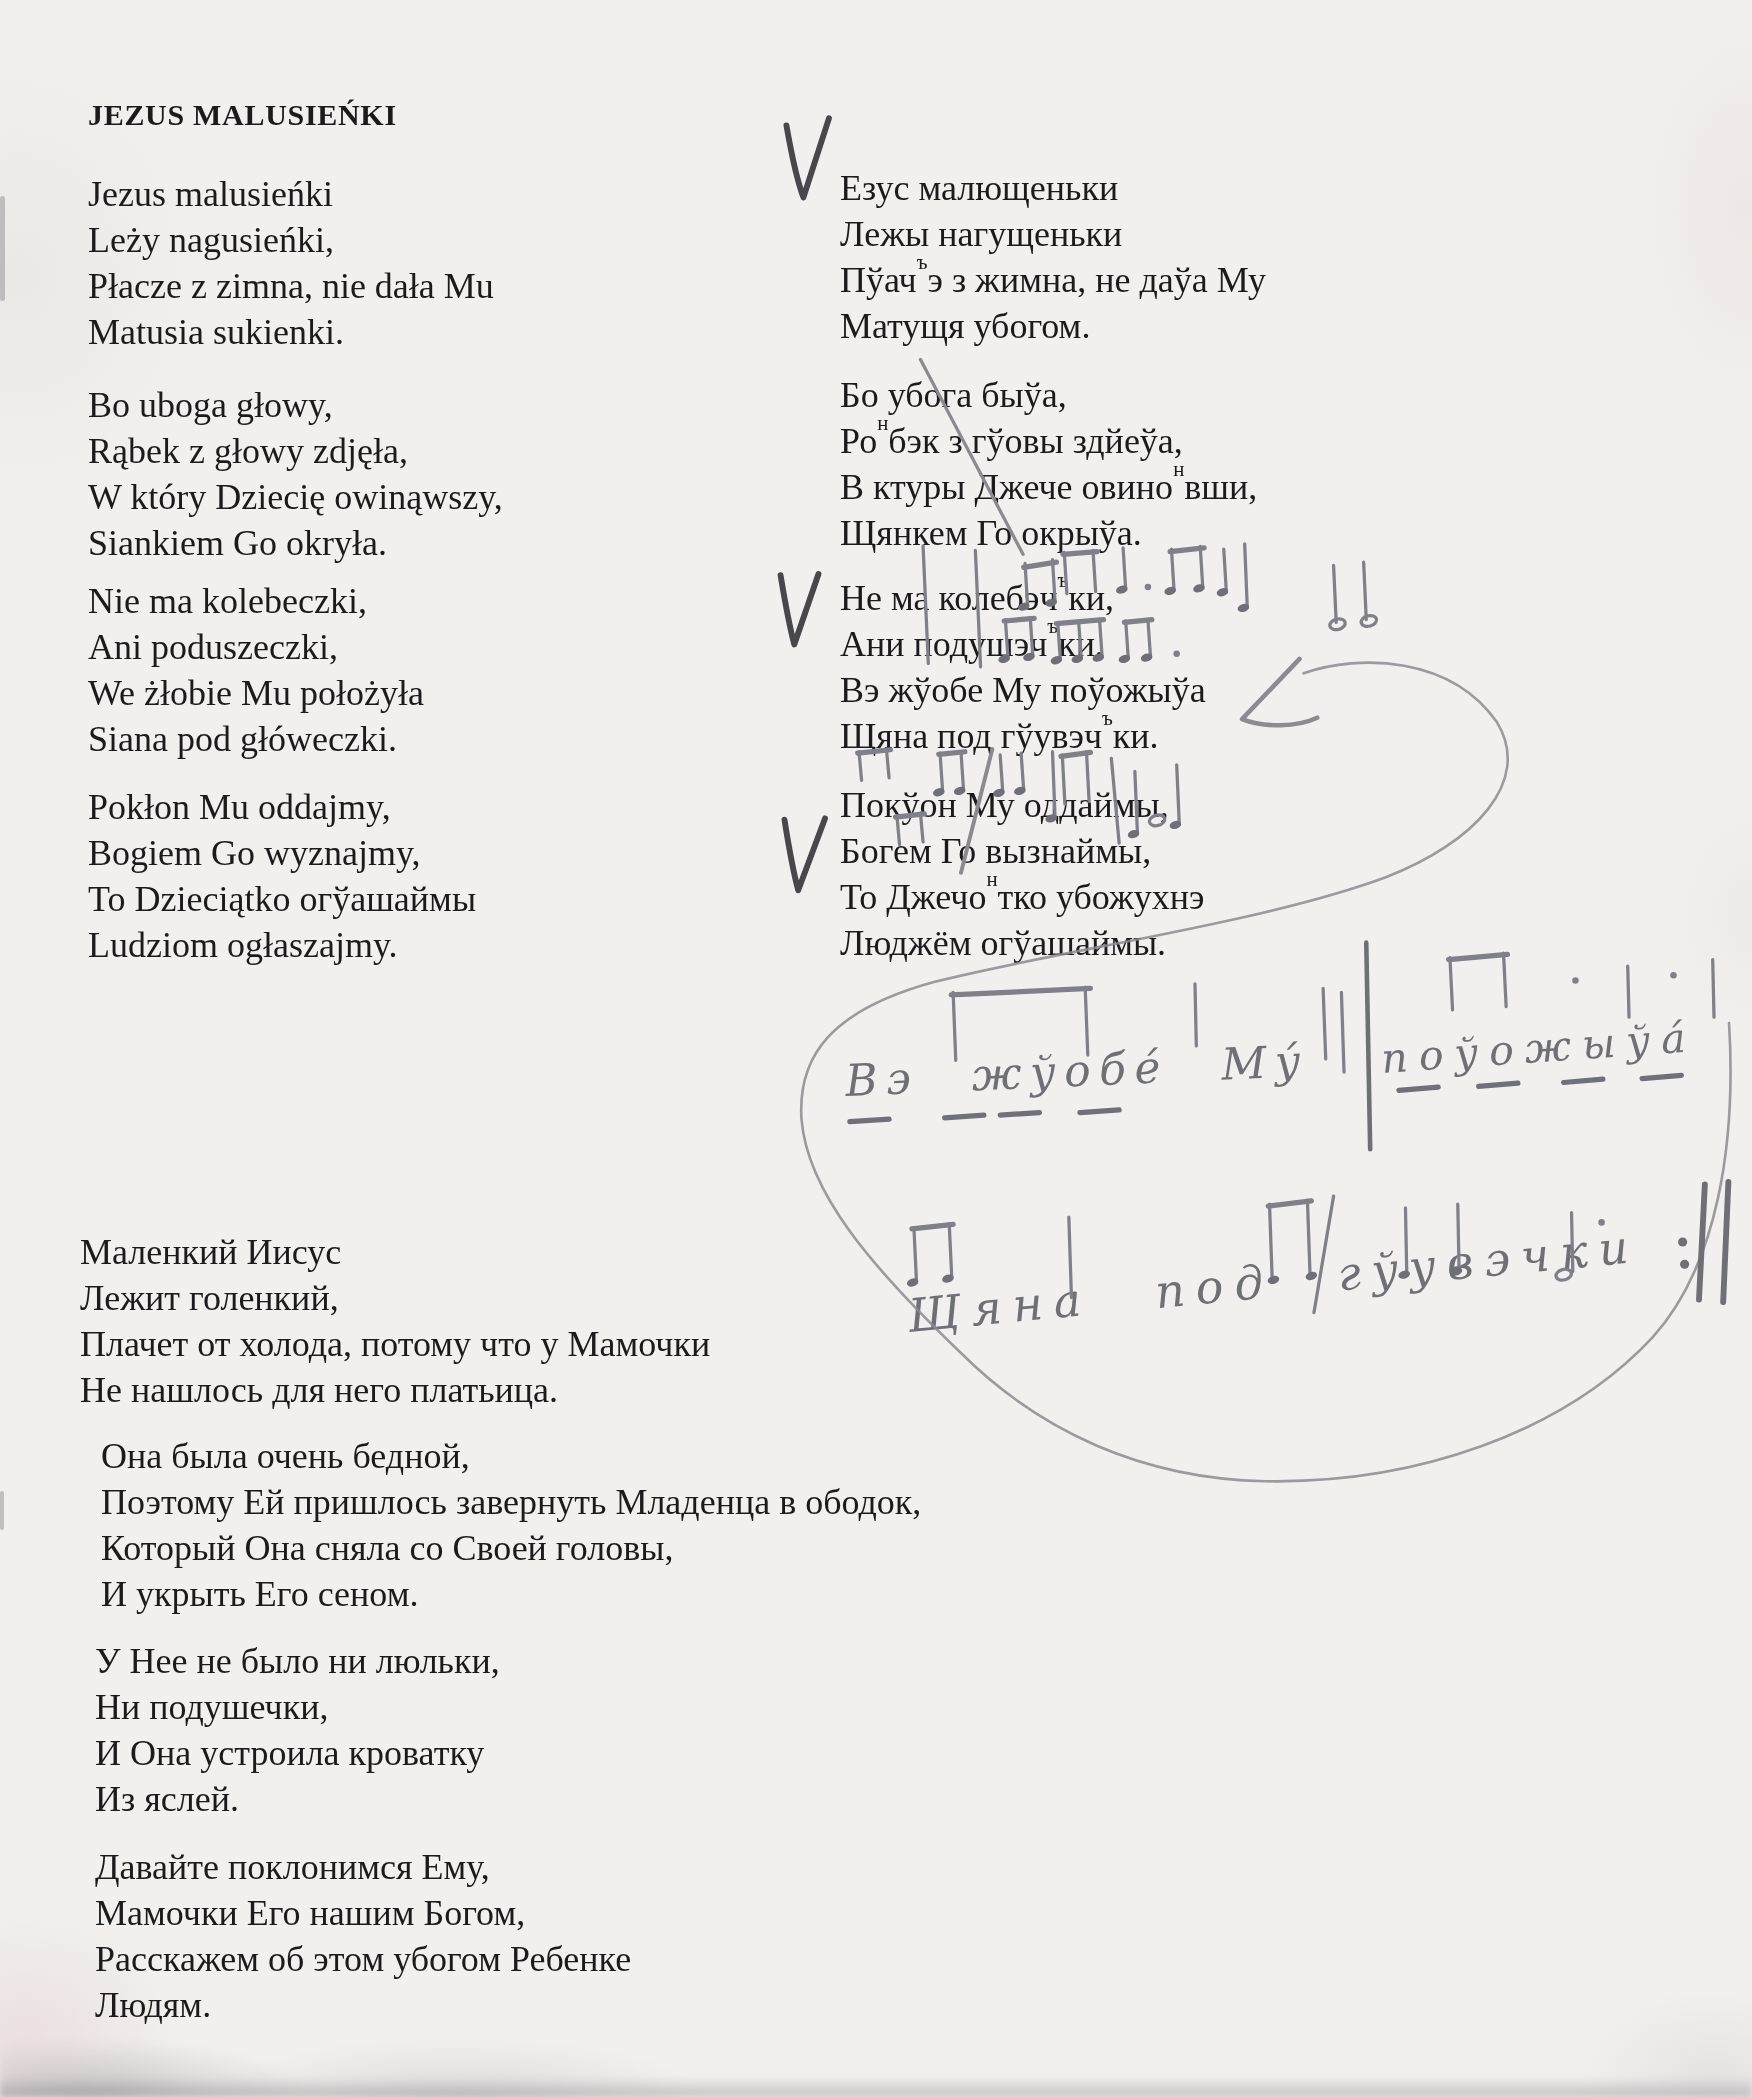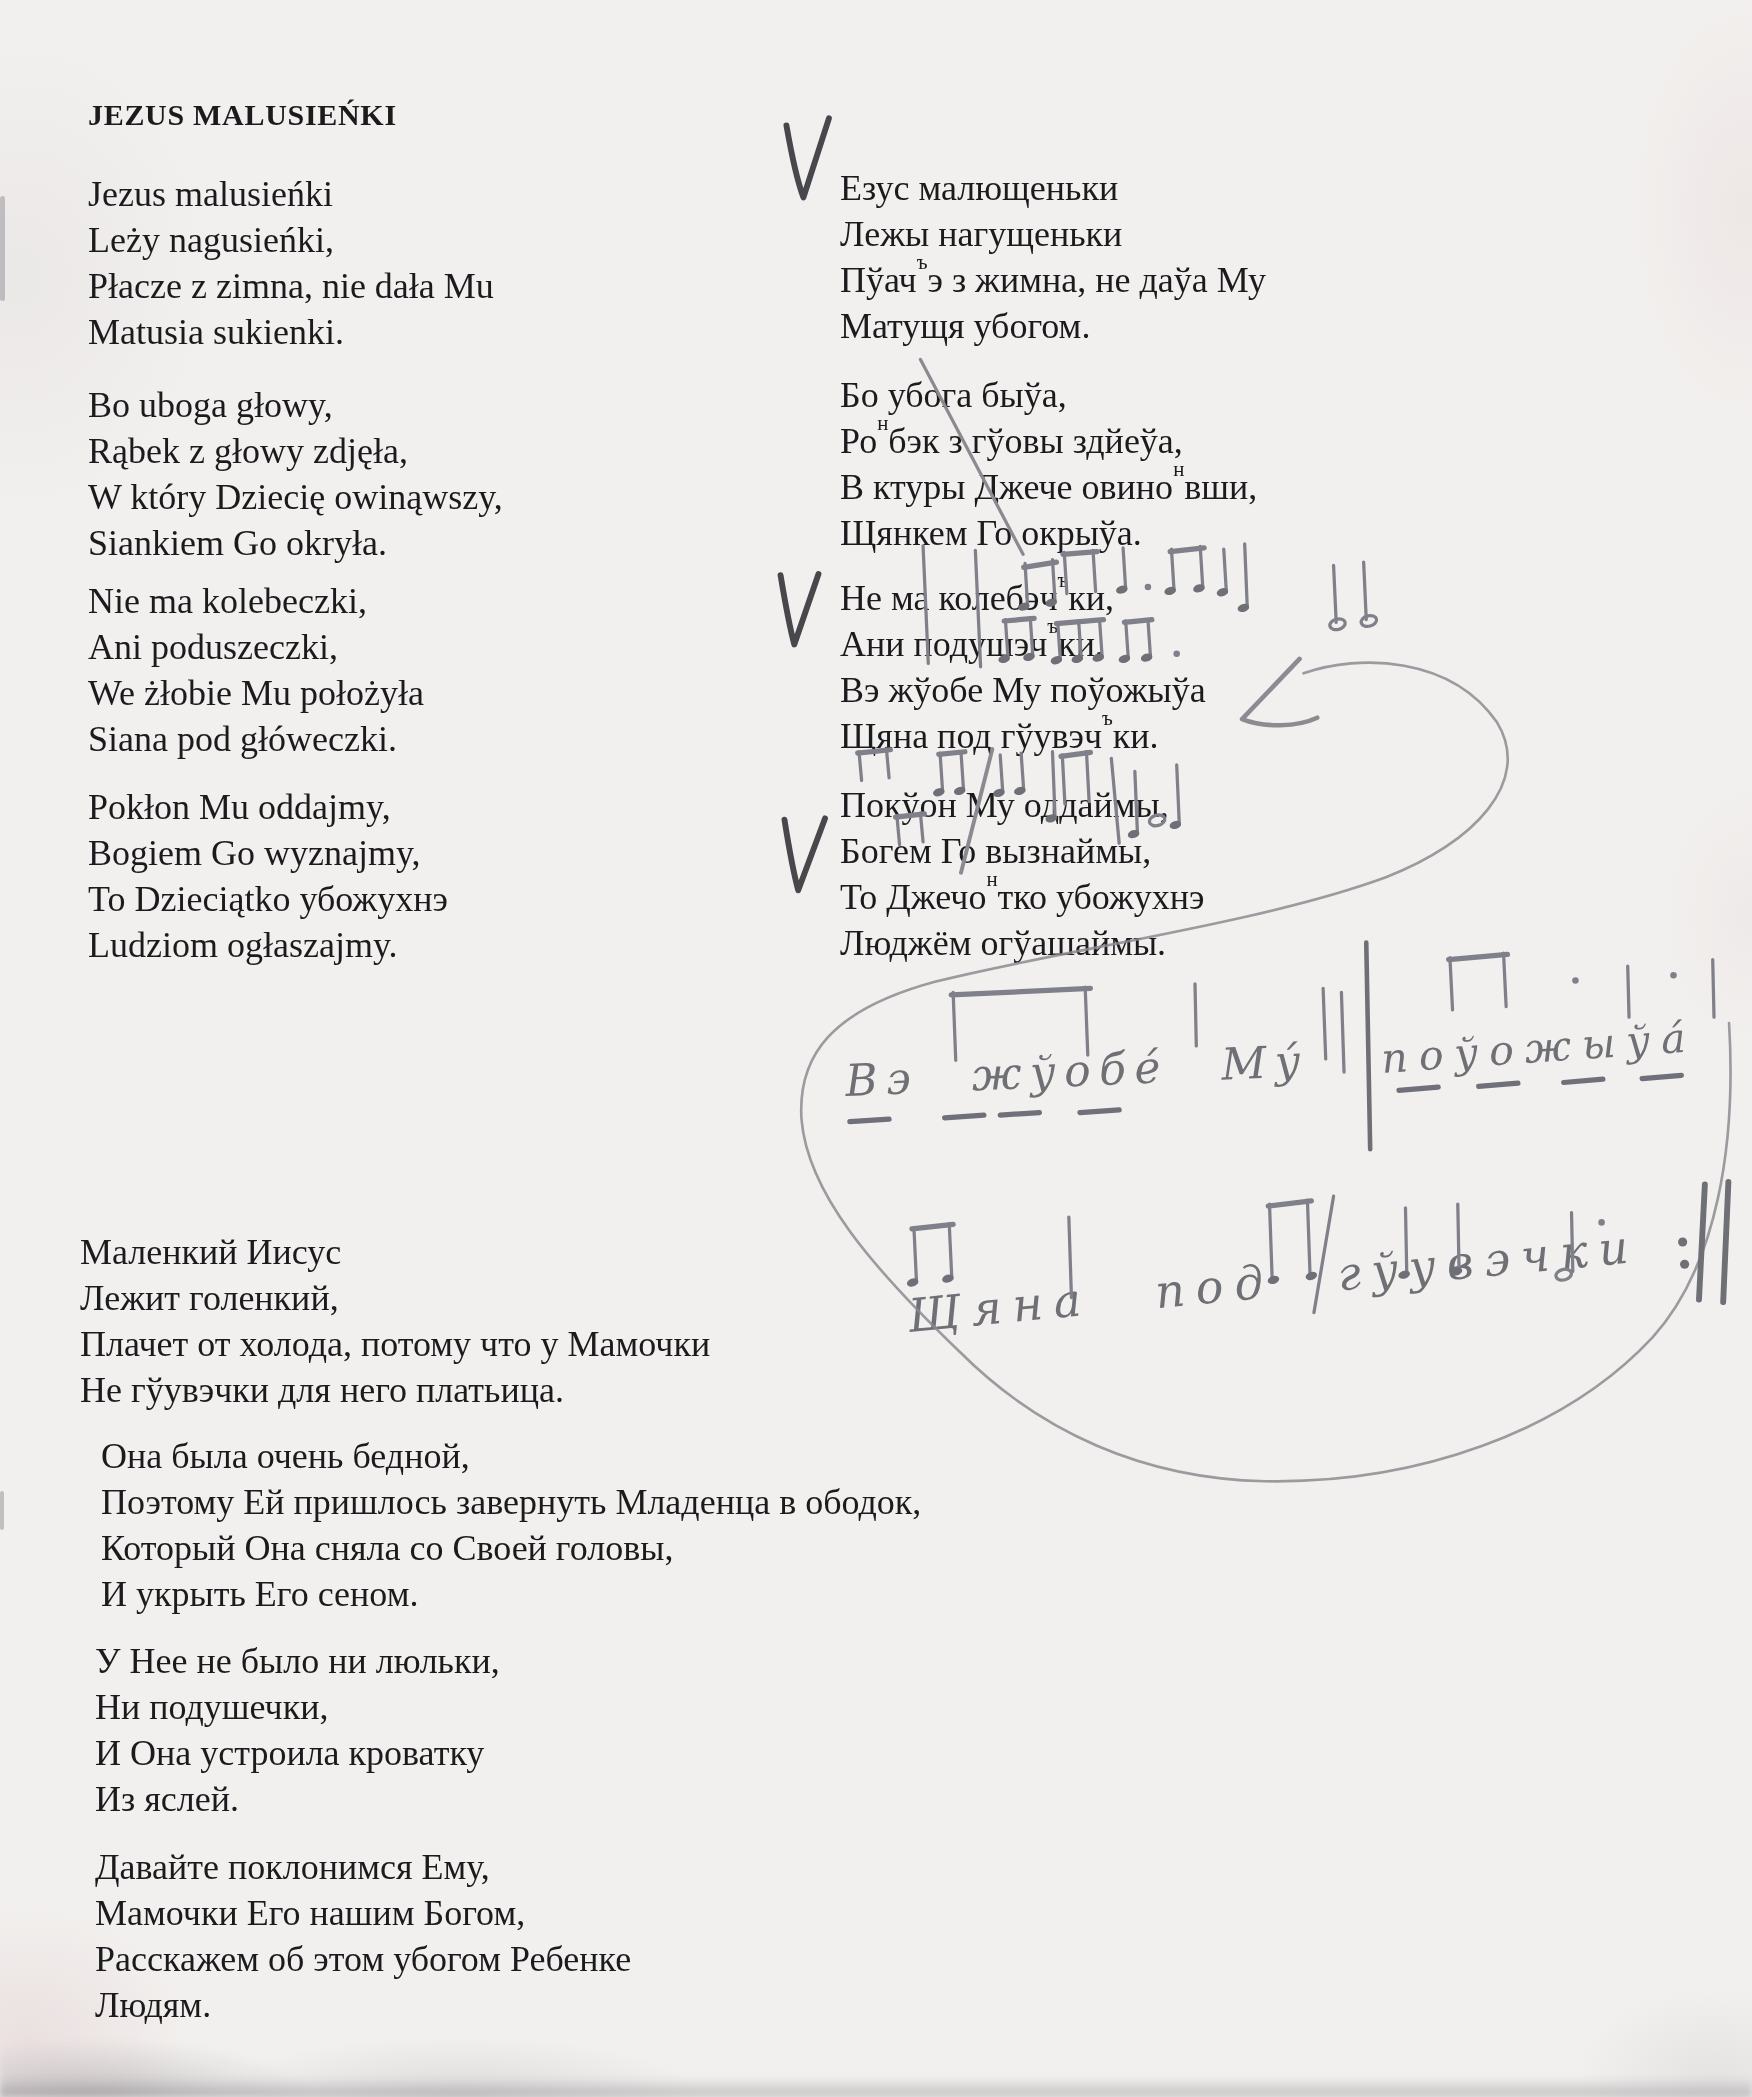--- a/index.html
+++ b/index.html
@@ -61,21 +61,21 @@
   </div>
 <div class="stanza" style="left:88px;top:578px">
     <div class="line">Nie ma kolebeczki,</div>
     <div class="line">Ani poduszeczki,</div>
     <div class="line">We żłobie Mu położyła</div>
     <div class="line">Siana pod główeczki.</div>
   </div>
 <div class="stanza" style="left:88px;top:784px">
     <div class="line">Pokłon Mu oddajmy,</div>
     <div class="line">Bogiem Go wyznajmy,</div>
-    <div class="line">To Dzieciątko убожухнэ</div>
+    <div class="line">To Dzieciątko огўашаймы</div>
     <div class="line">Ludziom ogłaszajmy.</div>
   </div>
 
 <div class="stanza" style="left:840px;top:165px">
     <div class="line">Езус малющеньки</div>
     <div class="line">Лежы нагущеньки</div>
     <div class="line">Пўач<sup>ъ</sup>э з жимна, не даўа Му</div>
     <div class="line">Матущя убогом.</div>
   </div>
 <div class="stanza" style="left:840px;top:372px">
@@ -94,21 +94,21 @@
     <div class="line">Покўон Му оддаймы,</div>
     <div class="line">Богем Го вызнаймы,</div>
     <div class="line">То Джечо<sup>н</sup>тко убожухнэ</div>
     <div class="line">Люджём огўашаймы.</div>
   </div>
 
 <div class="stanza" style="left:80px;top:1229px">
     <div class="line">Маленкий Иисус</div>
     <div class="line">Лежит голенкий,</div>
     <div class="line">Плачет от холода, потому что у Мамочки</div>
-    <div class="line">Не гўувэчки для него платьица.</div>
+    <div class="line">Не нашлось для него платьица.</div>
   </div>
 <div class="stanza" style="left:101px;top:1433px">
     <div class="line">Она была очень бедной,</div>
     <div class="line">Поэтому Ей пришлось завернуть Младенца в ободок,</div>
     <div class="line">Который Она сняла со Своей головы,</div>
     <div class="line">И укрыть Его сеном.</div>
   </div>
 <div class="stanza" style="left:95px;top:1638px">
     <div class="line">У Нее не было ни люльки,</div>
     <div class="line">Ни подушечки,</div>

